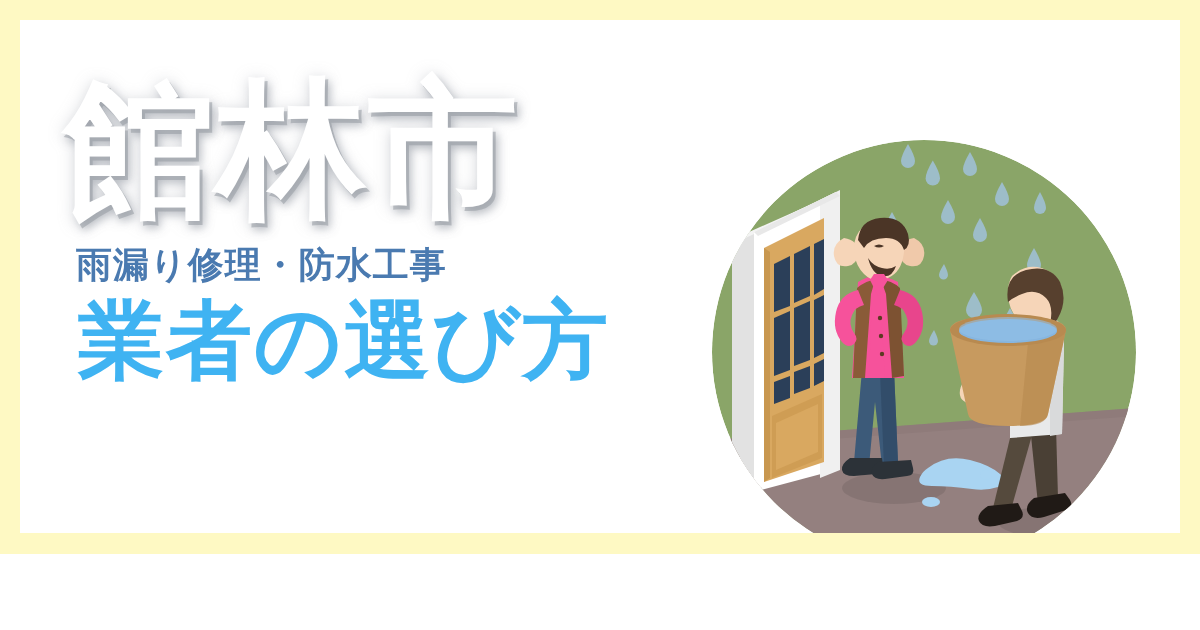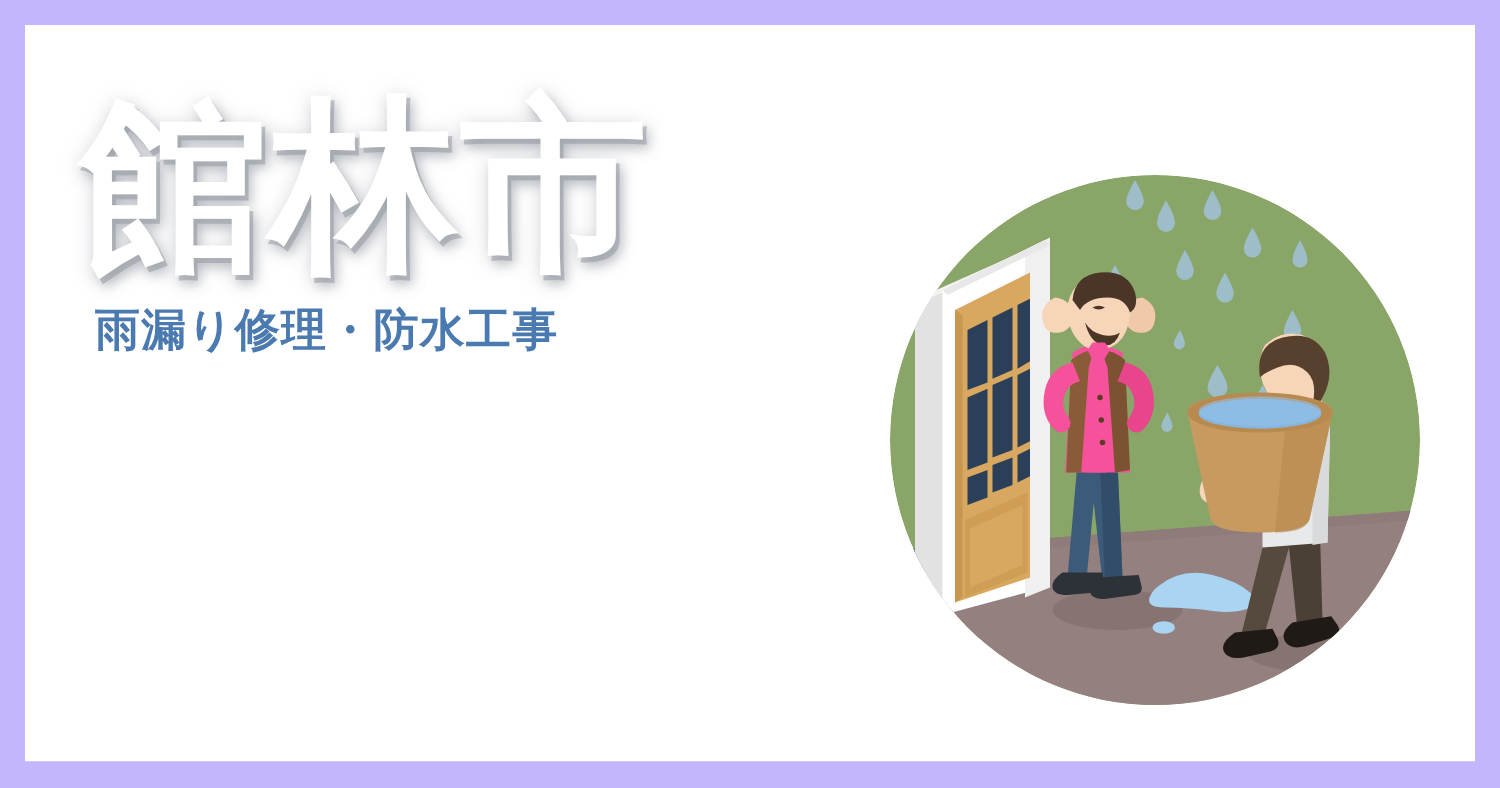--- a/index.html
+++ b/index.html
@@ -9,22 +9,22 @@
     background: #ffffff;
   }
   body {
     font-family: "Liberation Sans", "DejaVu Sans", sans-serif;
   }
 
   
   .banner {
     position: relative;
     width: 1200px;
-    height: 630px;
-    background: #c4b5fd;   
+    height: 554px;
+    background: #fef9c3;   
     overflow: hidden;
     box-sizing: border-box;
   }
 
   
   .card {
     position: absolute;
     left: 20px;
     top: 20px;
     right: 20px;
@@ -90,20 +90,21 @@
 </style>
 </head>
 <body>
 
 <div class="banner">
   <div class="card">
 
     <div class="text-block">
       <h1 class="city-title">館林市</h1>
       <div class="subtitle">雨漏り修理・防水工事</div>
+      <div class="headline">業者の選び方</div>
     </div>
 
     <div class="illustration">
       <svg viewBox="0 0 424 424" xmlns="http://www.w3.org/2000/svg" role="img">
         <defs>
           <clipPath id="circleClip">
             <circle cx="212" cy="212" r="212"></circle>
           </clipPath>
         </defs>
 

